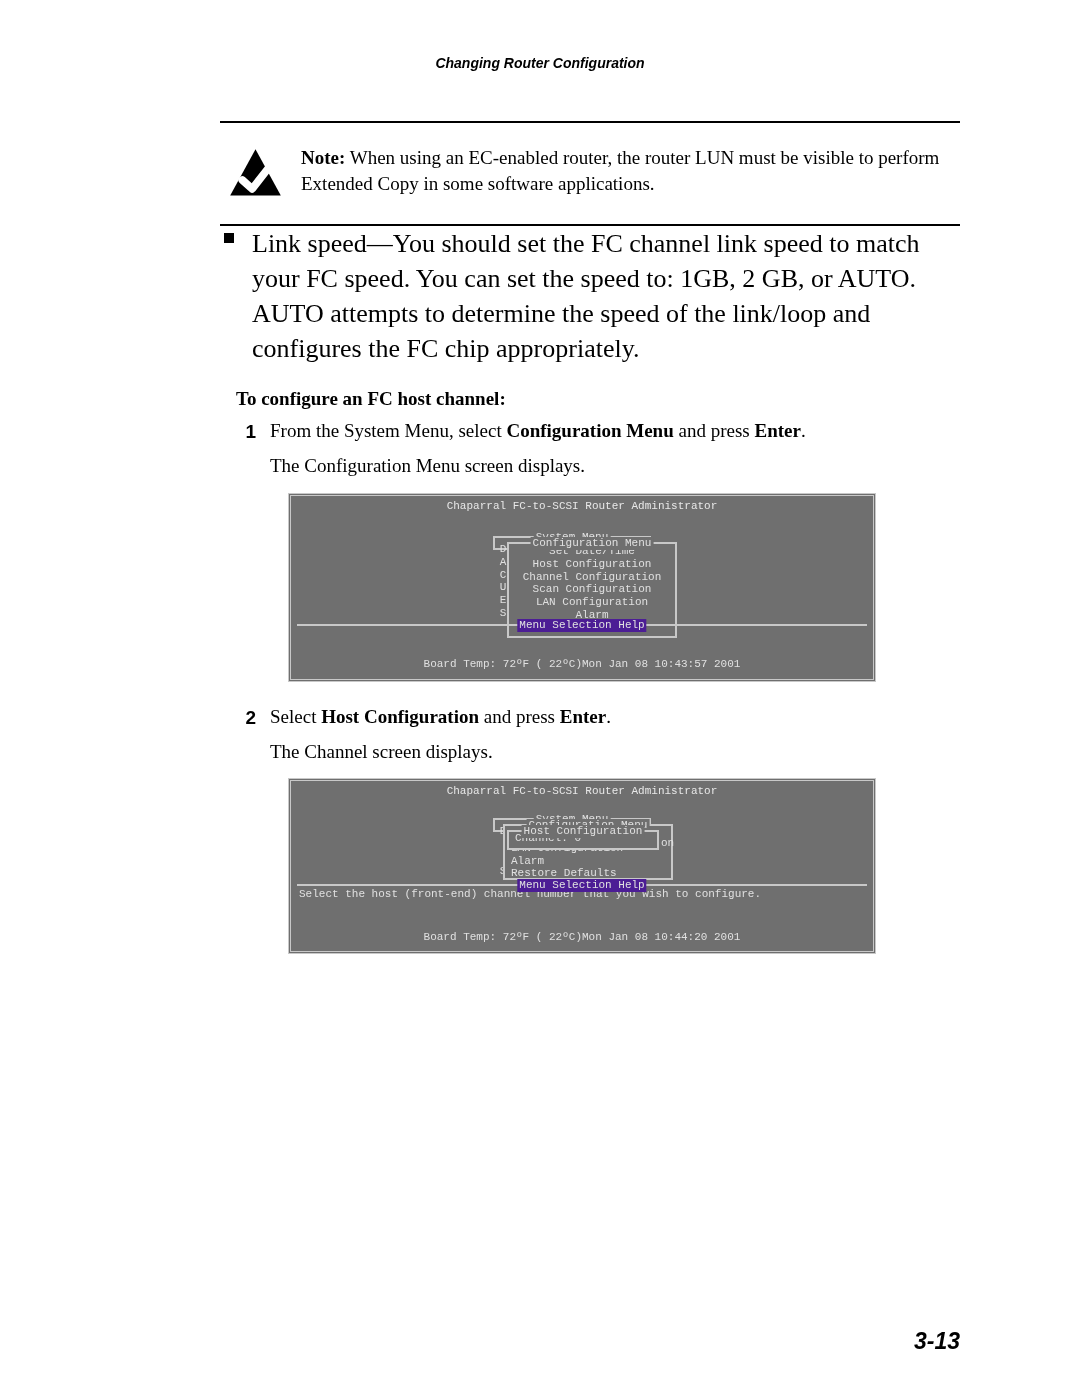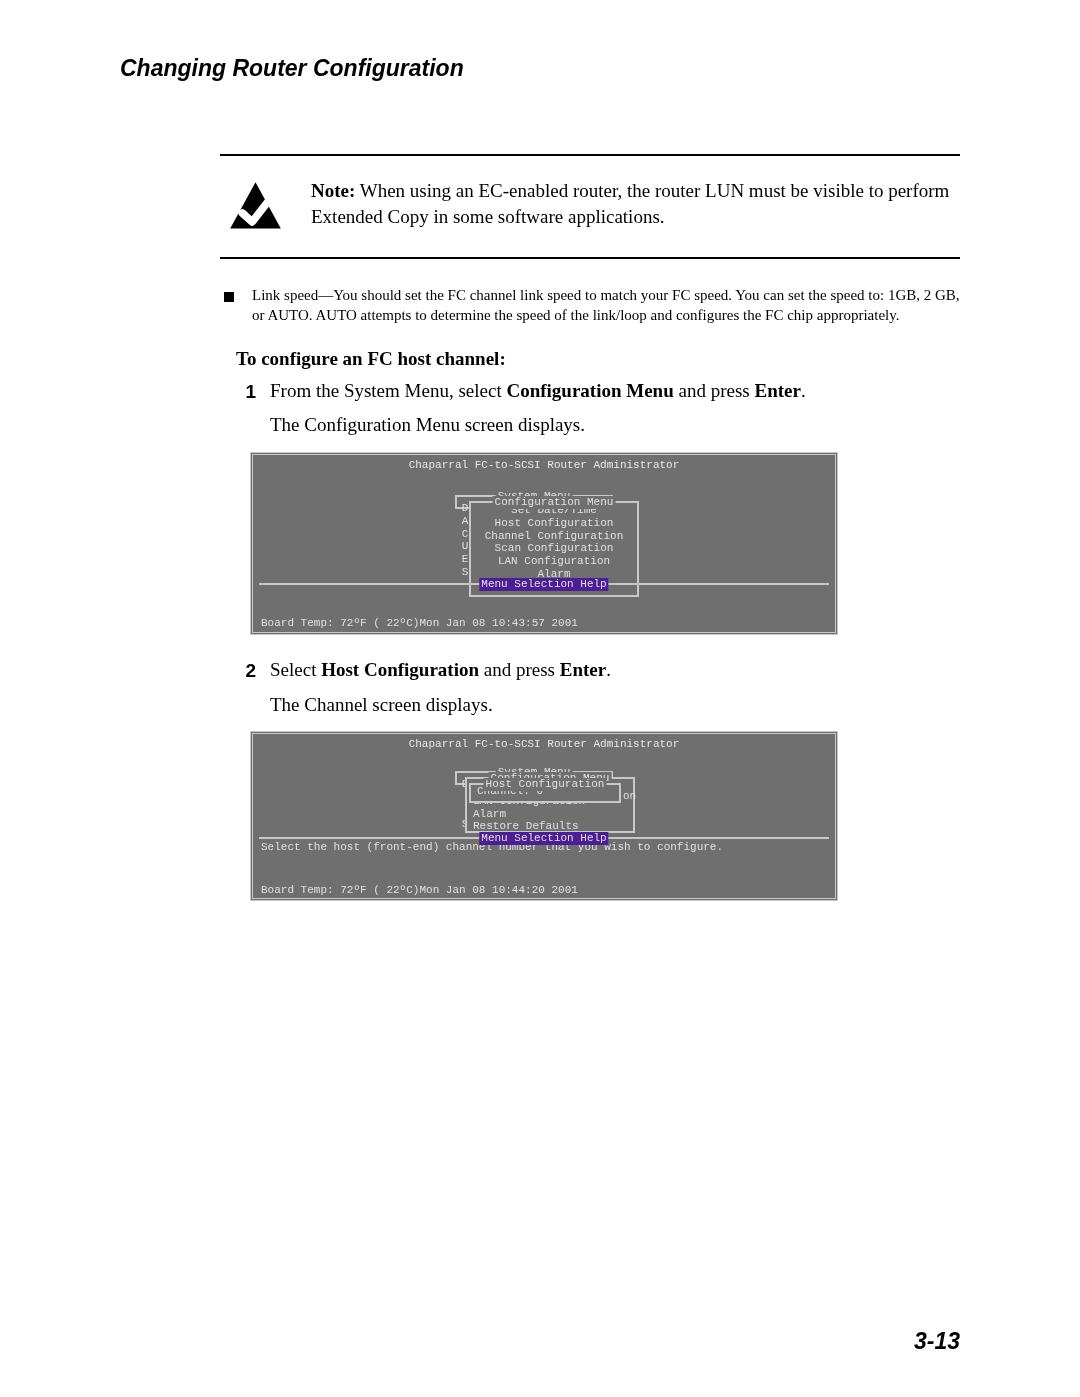--- a/index.html
+++ b/index.html
@@ -10,55 +10,54 @@
     color: #000;
   }
   .page {
     width: 1080px;
     height: 1397px;
     position: relative;
     box-sizing: border-box;
     padding: 55px 120px 40px 120px;
   }
   .running-header {
-    text-align: left;
+    text-align: center;
     font-style: italic;
     font-weight: bold;
-    font-size: 23px;
+    font-size: 14px;
     font-family: Arial, Helvetica, sans-serif;
-    margin-bottom: 72px;
+    margin-bottom: 50px;
   }
   .body-area {
     margin-left: 100px;
   }
   .rule {
     border: 0;
     border-top: 2px solid #000;
     margin: 0;
   }
   .note-block {
     display: flex;
     align-items: flex-start;
-    gap: 28px;
+    gap: 18px;
     padding: 22px 0 22px 8px;
     font-size: 19px;
     line-height: 1.35;
   }
   .note-icon {
     width: 55px;
     height: 55px;
     flex: 0 0 55px;
     margin-top: 2px;
   }
   .note-label { font-weight: bold; }
   .bullet-row {
     display: flex;
     align-items: flex-start;
-    margin-top: 26px;
-    font-size: 15px;
+    font-size: 26px;
     line-height: 1.35;
   }
   .bullet-square {
     width: 10px;
     height: 10px;
     background: #000;
     margin: 7px 18px 0 4px;
     flex: 0 0 10px;
   }
   .sub-heading {
@@ -86,31 +85,31 @@
   .step-body { flex: 1; }
   .step-follow {
     margin: 8px 0 0 50px;
     font-size: 19px;
     line-height: 1.35;
   }
   .bold { font-weight: bold; }
 
   
   .term {
-    margin: 14px 0 22px 30px;
+    margin: 14px 0 22px 68px;
     width: 588px;
     background: #6f6f6f;
     color: #e0e0e0;
     font-family: "Courier New", monospace;
     font-size: 11px;
     line-height: 1.15;
     border: 3px double #c8c8c8;
     position: relative;
     box-sizing: border-box;
-    padding: 4px 6px 2px 6px;
+    padding: 4px 6px 8px 6px;
   }
   .term .title {
     text-align: center;
     color: #e8e8e8;
     margin-bottom: 2px;
   }
   .term .stage {
     position: relative;
     height: 108px;
   }
@@ -141,21 +140,21 @@
     position: absolute;
     top: -7px;
     left: 50%;
     transform: translateX(-50%);
     background: #4c1d95;
     padding: 0 2px;
     white-space: nowrap;
   }
   .term .status {
     display: flex;
-    justify-content: flex-start;
+    justify-content: center;
     padding: 2px 2px 0 2px;
   }
   .term .side-letters {
     position: absolute;
     left: 0;
     top: 0;
     width: 12px;
     text-align: center;
     line-height: 1.15;
   }

